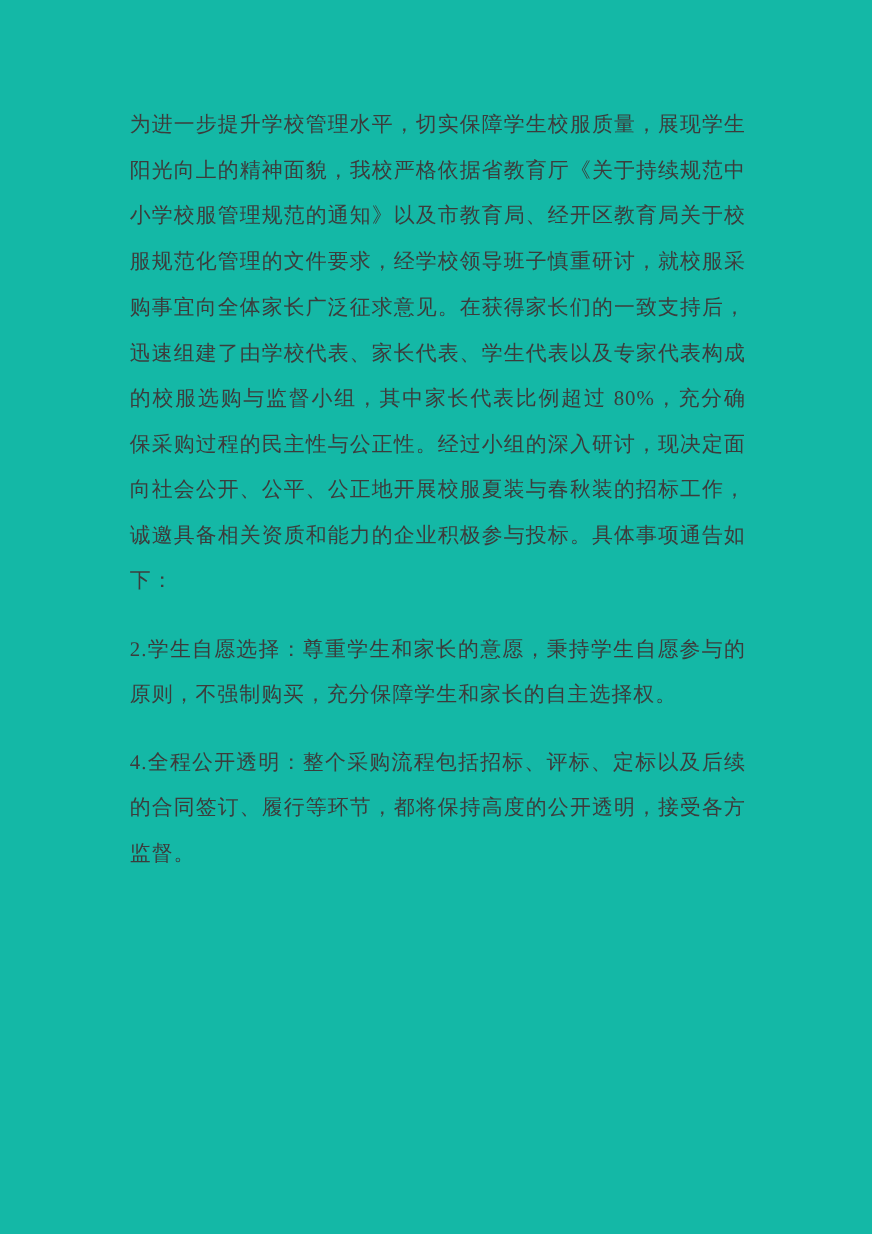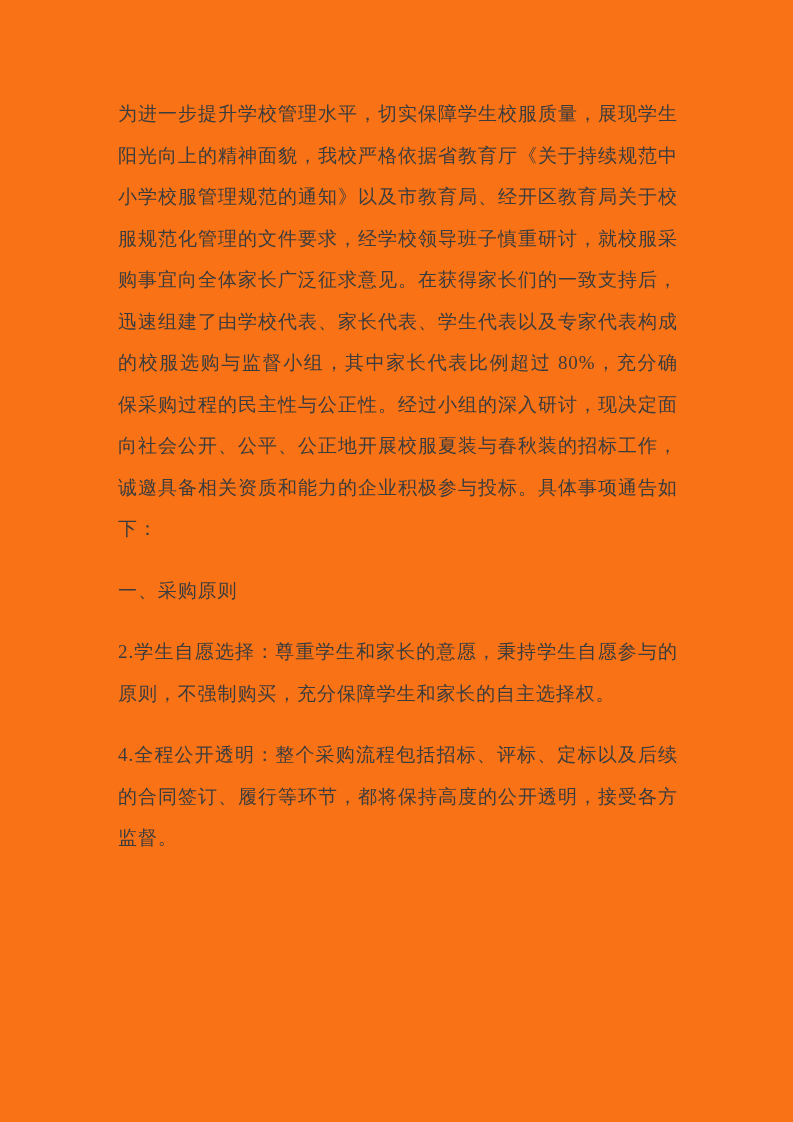--- a/index.html
+++ b/index.html
@@ -9,21 +9,21 @@
   }
   body {
     width: 793px;
     height: 1122px;
     overflow: hidden;
   }
   .page {
     position: relative;
     width: 793px;
     height: 1122px;
-    background: #f97316;
+    background: #14b8a6;
     font-family: "Liberation Serif", "DejaVu Serif", serif;
   }
   .content {
     position: absolute;
     left: 118px;
     top: 93px;
     width: 560px;
   }
   .para {
     margin: 0 0 20px 0;
@@ -39,17 +39,16 @@
   .para.heading {
     text-align: left;
   }
 </style>
 </head>
 <body>
 
 <div class="page">
   <div class="content">
     <p class="para">为进一步提升学校管理水平，切实保障学生校服质量，展现学生阳光向上的精神面貌，我校严格依据省教育厅《关于持续规范中小学校服管理规范的通知》以及市教育局、经开区教育局关于校服规范化管理的文件要求，经学校领导班子慎重研讨，就校服采购事宜向全体家长广泛征求意见。在获得家长们的一致支持后，迅速组建了由学校代表、家长代表、学生代表以及专家代表构成的校服选购与监督小组，其中家长代表比例超过 80%，充分确保采购过程的民主性与公正性。经过小组的深入研讨，现决定面向社会公开、公平、公正地开展校服夏装与春秋装的招标工作，诚邀具备相关资质和能力的企业积极参与投标。具体事项通告如下：</p>
-    <p class="para heading">一、采购原则</p>
     <p class="para">2.学生自愿选择：尊重学生和家长的意愿，秉持学生自愿参与的原则，不强制购买，充分保障学生和家长的自主选择权。</p>
     <p class="para">4.全程公开透明：整个采购流程包括招标、评标、定标以及后续的合同签订、履行等环节，都将保持高度的公开透明，接受各方监督。</p>
   </div>
 </div>
 
 </body></html>

